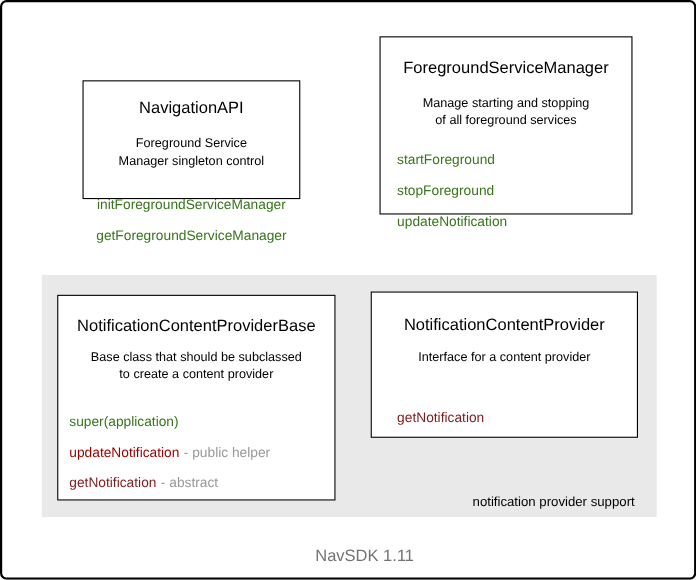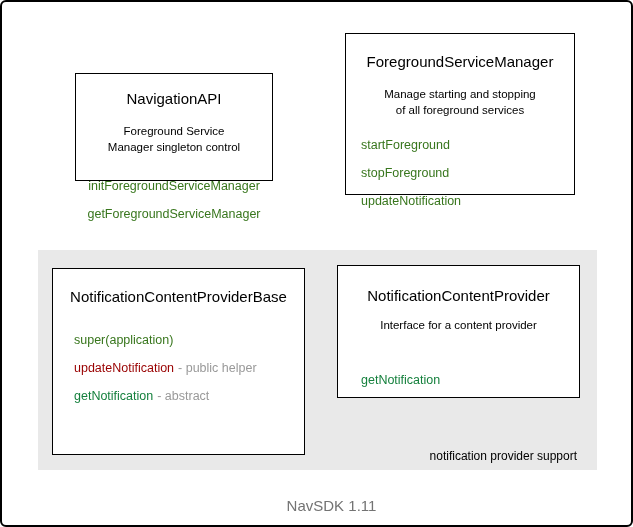--- a/index.html
+++ b/index.html
@@ -43,26 +43,26 @@
   .box-c .box-title{margin-top:19px;}
   .box-d .box-title{margin-top:21px;}
   .box-desc{font-size:11.5px;line-height:16px;}
   .box-a .box-desc{margin-top:15px;text-align:center;}
   .box-b .box-desc{margin-top:15px;}
   .box-c .box-desc{margin-top:11px;}
   .box-d .box-desc{margin-top:12px;}
   .methods{font-size:12.5px;line-height:14px;}
   .box-a .methods{margin-top:24px;text-align:center;}
   .box-b .methods{margin-top:20px;text-align:left;padding-left:15px;}
-  .box-c .methods{margin-top:27px;text-align:left;padding-left:21px;}
+  .box-c .methods{margin-top:27px;text-align:left;padding-left:10px;}
   .box-d .methods{margin-top:40px;text-align:left;padding-left:23px;}
   .method{margin-bottom:14px;white-space:nowrap;}
   .m-green{color:#38761d;}
   .m-red{color:#990000;}
-  .m-blue{color:#15803d;}
+  .m-blue{color:#7f1d1d;}
   .m-note{color:#999999;margin-left:4px;}
   .footer-label{
     position:absolute;
     left:15px;top:495px;width:100%;
     text-align:center;
     font-size:15px;line-height:18px;
     color:#737373;
   }
 </style>
 </head>
@@ -94,20 +94,24 @@
     </div>
     <div class="methods">
       <div class="method m-green">startForeground</div>
       <div class="method m-green">stopForeground</div>
       <div class="method m-green">updateNotification</div>
     </div>
   </div>
 
   <div class="box box-c">
     <div class="box-title">NotificationContentProviderBase</div>
+    <div class="box-desc">
+      <div>Base class that should be subclassed</div>
+      <div>to create a content provider</div>
+    </div>
     <div class="methods">
       <div class="method"><span class="m-green">super(application)</span></div>
       <div class="method"><span class="m-red">updateNotification</span><span class="m-note">- public helper</span></div>
       <div class="method"><span class="m-blue">getNotification</span><span class="m-note">- abstract</span></div>
     </div>
   </div>
 
   <div class="box box-d">
     <div class="box-title">NotificationContentProvider</div>
     <div class="box-desc">

